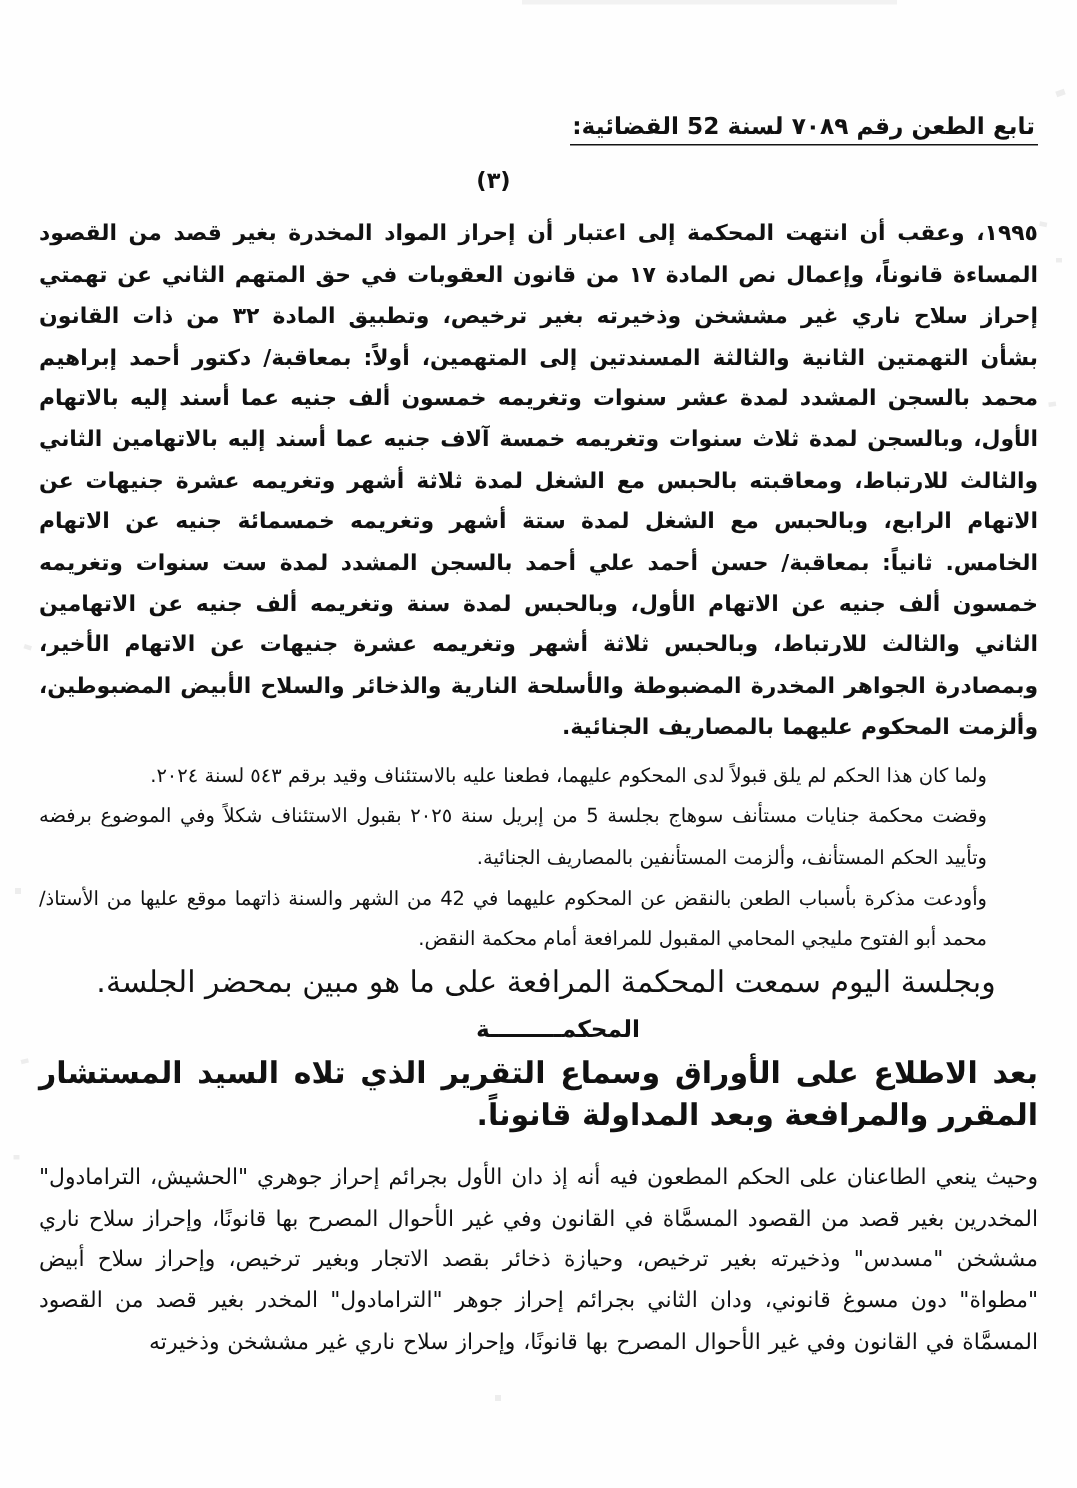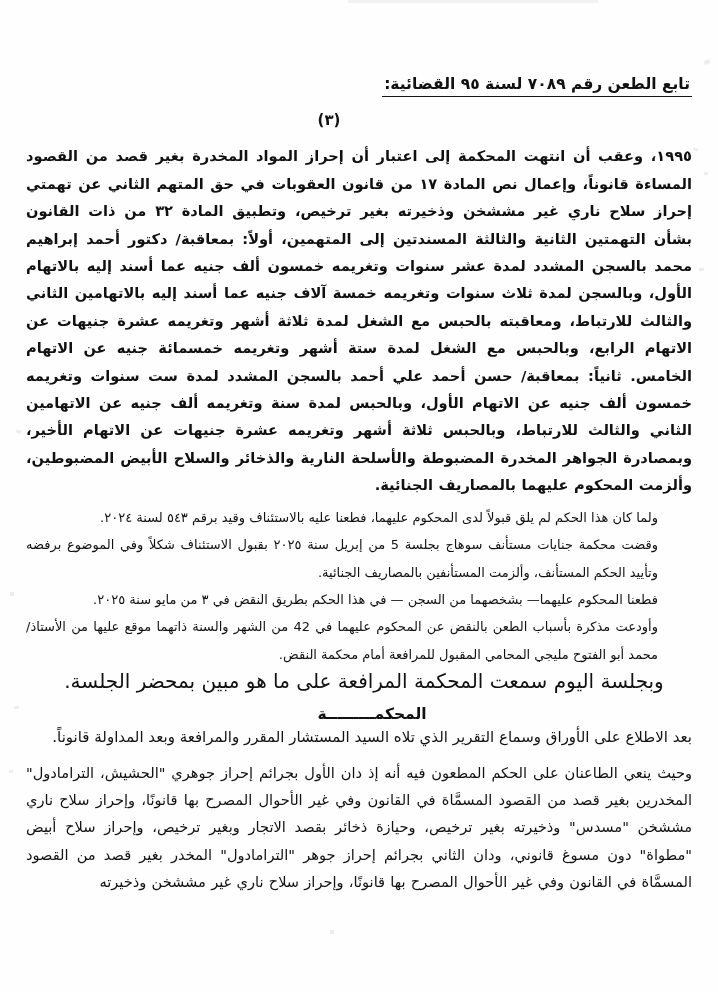--- a/index.html
+++ b/index.html
@@ -126,23 +126,23 @@
   }
   .court-heading .ch-text {
     display: inline-block;
     font-size: 15.5px;
     font-weight: bold;
     letter-spacing: 0.5px;
   }
 
   .bold-para {
     margin: 0;
-    font-size: 15px;
-    font-weight: normal;
-    line-height: 16px;
+    font-size: 20px;
+    font-weight: bold;
+    line-height: 28px;
     text-align: justify;
     text-align-last: right;
     letter-spacing: -0.1px;
   }
 
   .gap-sm { height: 9px; }
   .gap-xs { height: 5px; }
 </style>
 </head>
 <body>
@@ -156,36 +156,35 @@
   <span class="scan-noise n5"></span>
   <span class="scan-noise n6"></span>
   <span class="scan-noise n7"></span>
   <span class="scan-noise n8"></span>
   <span class="scan-noise n9"></span>
   <span class="scan-noise n10"></span>
 
   <div class="content">
 
     <div class="doc-header">
-      <span class="hdr-text">تابع الطعن رقم ٧٠٨٩ لسنة ٩٥ القضائية:</span>
+      <span class="hdr-text">تابع الطعن رقم ٧٠٨٩ لسنة 52 القضائية:</span>
     </div>
 
     <div class="page-number">(٣)</div>
 
     <div class="body-block">
 
       <p class="para first-block">١٩٩٥، وعقب أن انتهت المحكمة إلى اعتبار أن إحراز المواد المخدرة بغير قصد من القصود المساءة قانوناً، وإعمال نص المادة ١٧ من قانون العقوبات في حق المتهم الثاني عن تهمتي إحراز سلاح ناري غير مششخن وذخيرته بغير ترخيص، وتطبيق المادة ٣٢ من ذات القانون بشأن التهمتين الثانية والثالثة المسندتين إلى المتهمين، أولاً: بمعاقبة/ دكتور أحمد إبراهيم محمد بالسجن المشدد لمدة عشر سنوات وتغريمه خمسون ألف جنيه عما أسند إليه بالاتهام الأول، وبالسجن لمدة ثلاث سنوات وتغريمه خمسة آلاف جنيه عما أسند إليه بالاتهامين الثاني والثالث للارتباط، ومعاقبته بالحبس مع الشغل لمدة ثلاثة أشهر وتغريمه عشرة جنيهات عن الاتهام الرابع، وبالحبس مع الشغل لمدة ستة أشهر وتغريمه خمسمائة جنيه عن الاتهام الخامس. ثانياً: بمعاقبة/ حسن أحمد علي أحمد بالسجن المشدد لمدة ست سنوات وتغريمه خمسون ألف جنيه عن الاتهام الأول، وبالحبس لمدة سنة وتغريمه ألف جنيه عن الاتهامين الثاني والثالث للارتباط، وبالحبس ثلاثة أشهر وتغريمه عشرة جنيهات عن الاتهام الأخير، وبمصادرة الجواهر المخدرة المضبوطة والأسلحة النارية والذخائر والسلاح الأبيض المضبوطين، وألزمت المحكوم عليهما بالمصاريف الجنائية.</p>
 
       <div class="gap-xs"></div>
 
       <p class="indent-sentence short">ولما كان هذا الحكم لم يلق قبولاً لدى المحكوم عليهما، فطعنا عليه بالاستئناف وقيد برقم ٥٤٣ لسنة ٢٠٢٤.</p>
 
       <p class="indent-sentence">وقضت محكمة جنايات مستأنف سوهاج بجلسة 5 من إبريل سنة ٢٠٢٥ بقبول الاستئناف شكلاً وفي الموضوع برفضه وتأييد الحكم المستأنف، وألزمت المستأنفين بالمصاريف الجنائية.</p>
 
-      <p class="indent-sentence short">فطعنا المحكوم عليهما— بشخصهما من السجن — في هذا الحكم بطريق النقض في ٣ من مايو سنة ٢٠٢٥.</p>
 
       <p class="indent-sentence">وأودعت مذكرة بأسباب الطعن بالنقض عن المحكوم عليهما في 42 من الشهر والسنة ذاتهما موقع عليها من الأستاذ/ محمد أبو الفتوح مليجي المحامي المقبول للمرافعة أمام محكمة النقض.</p>
 
       <p class="center-short">وبجلسة اليوم سمعت المحكمة المرافعة على ما هو مبين بمحضر الجلسة.</p>
     </div>
 
     <div class="court-heading">
       <span class="ch-text">المحكمـــــــــة</span>
     </div>
 

